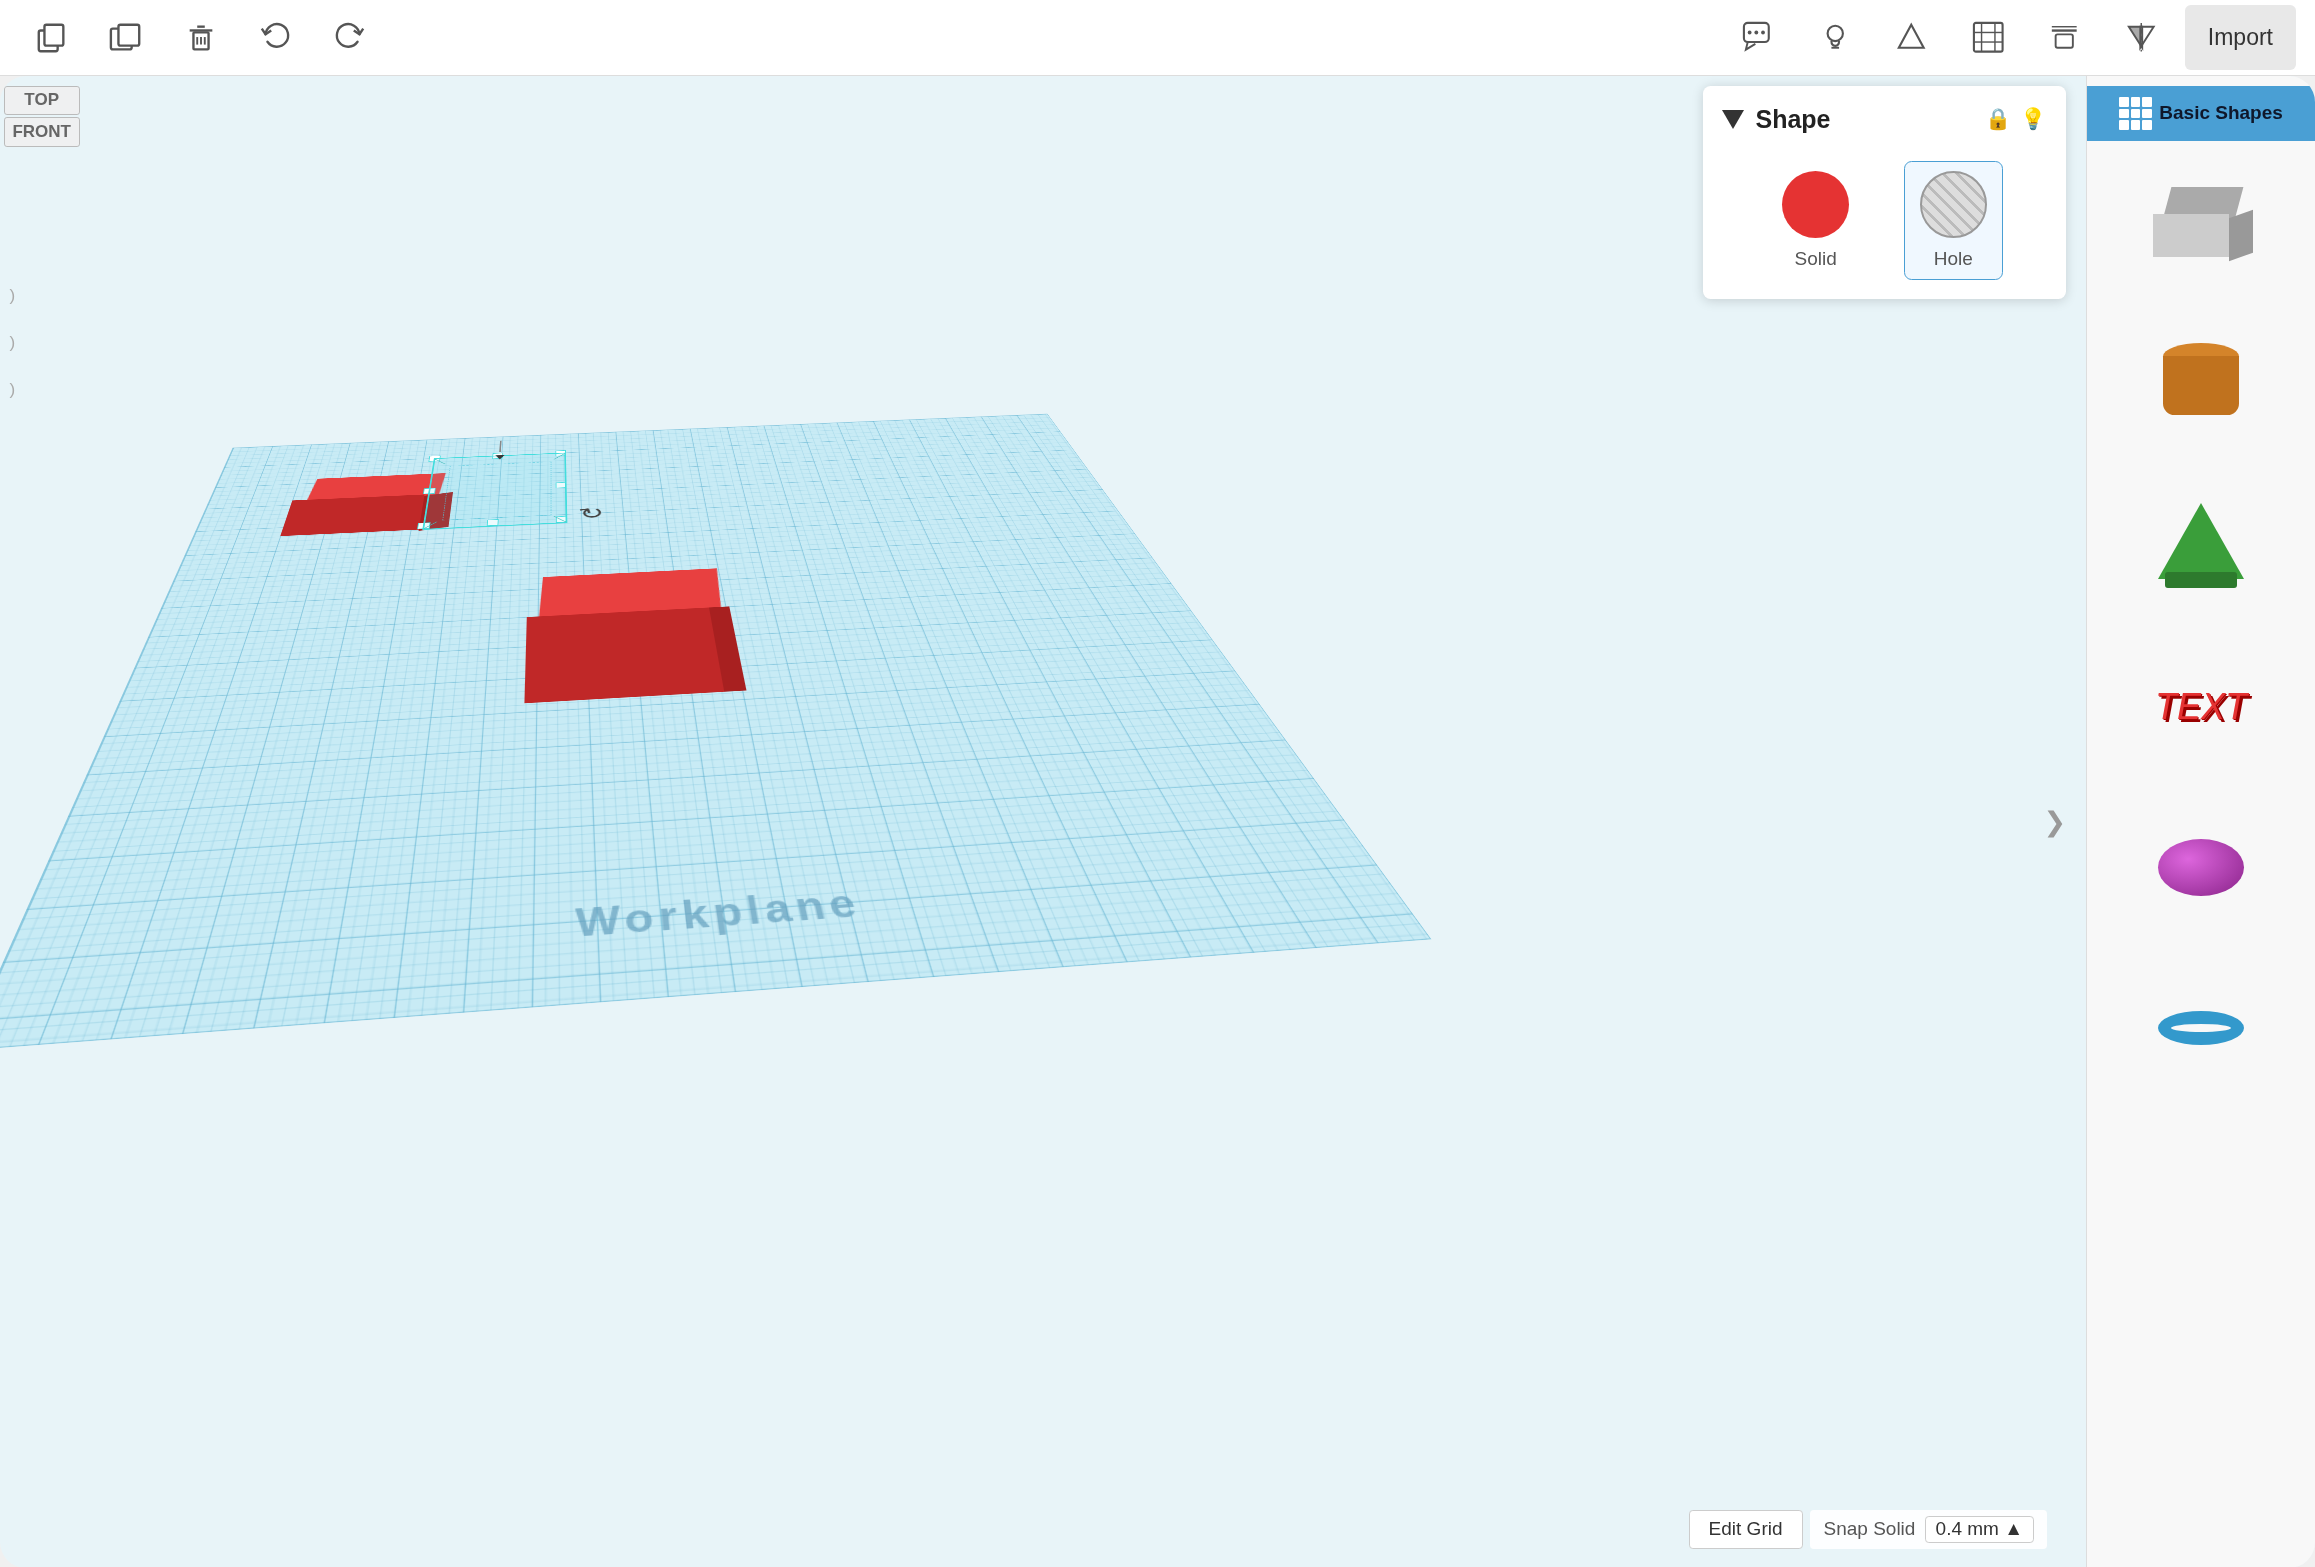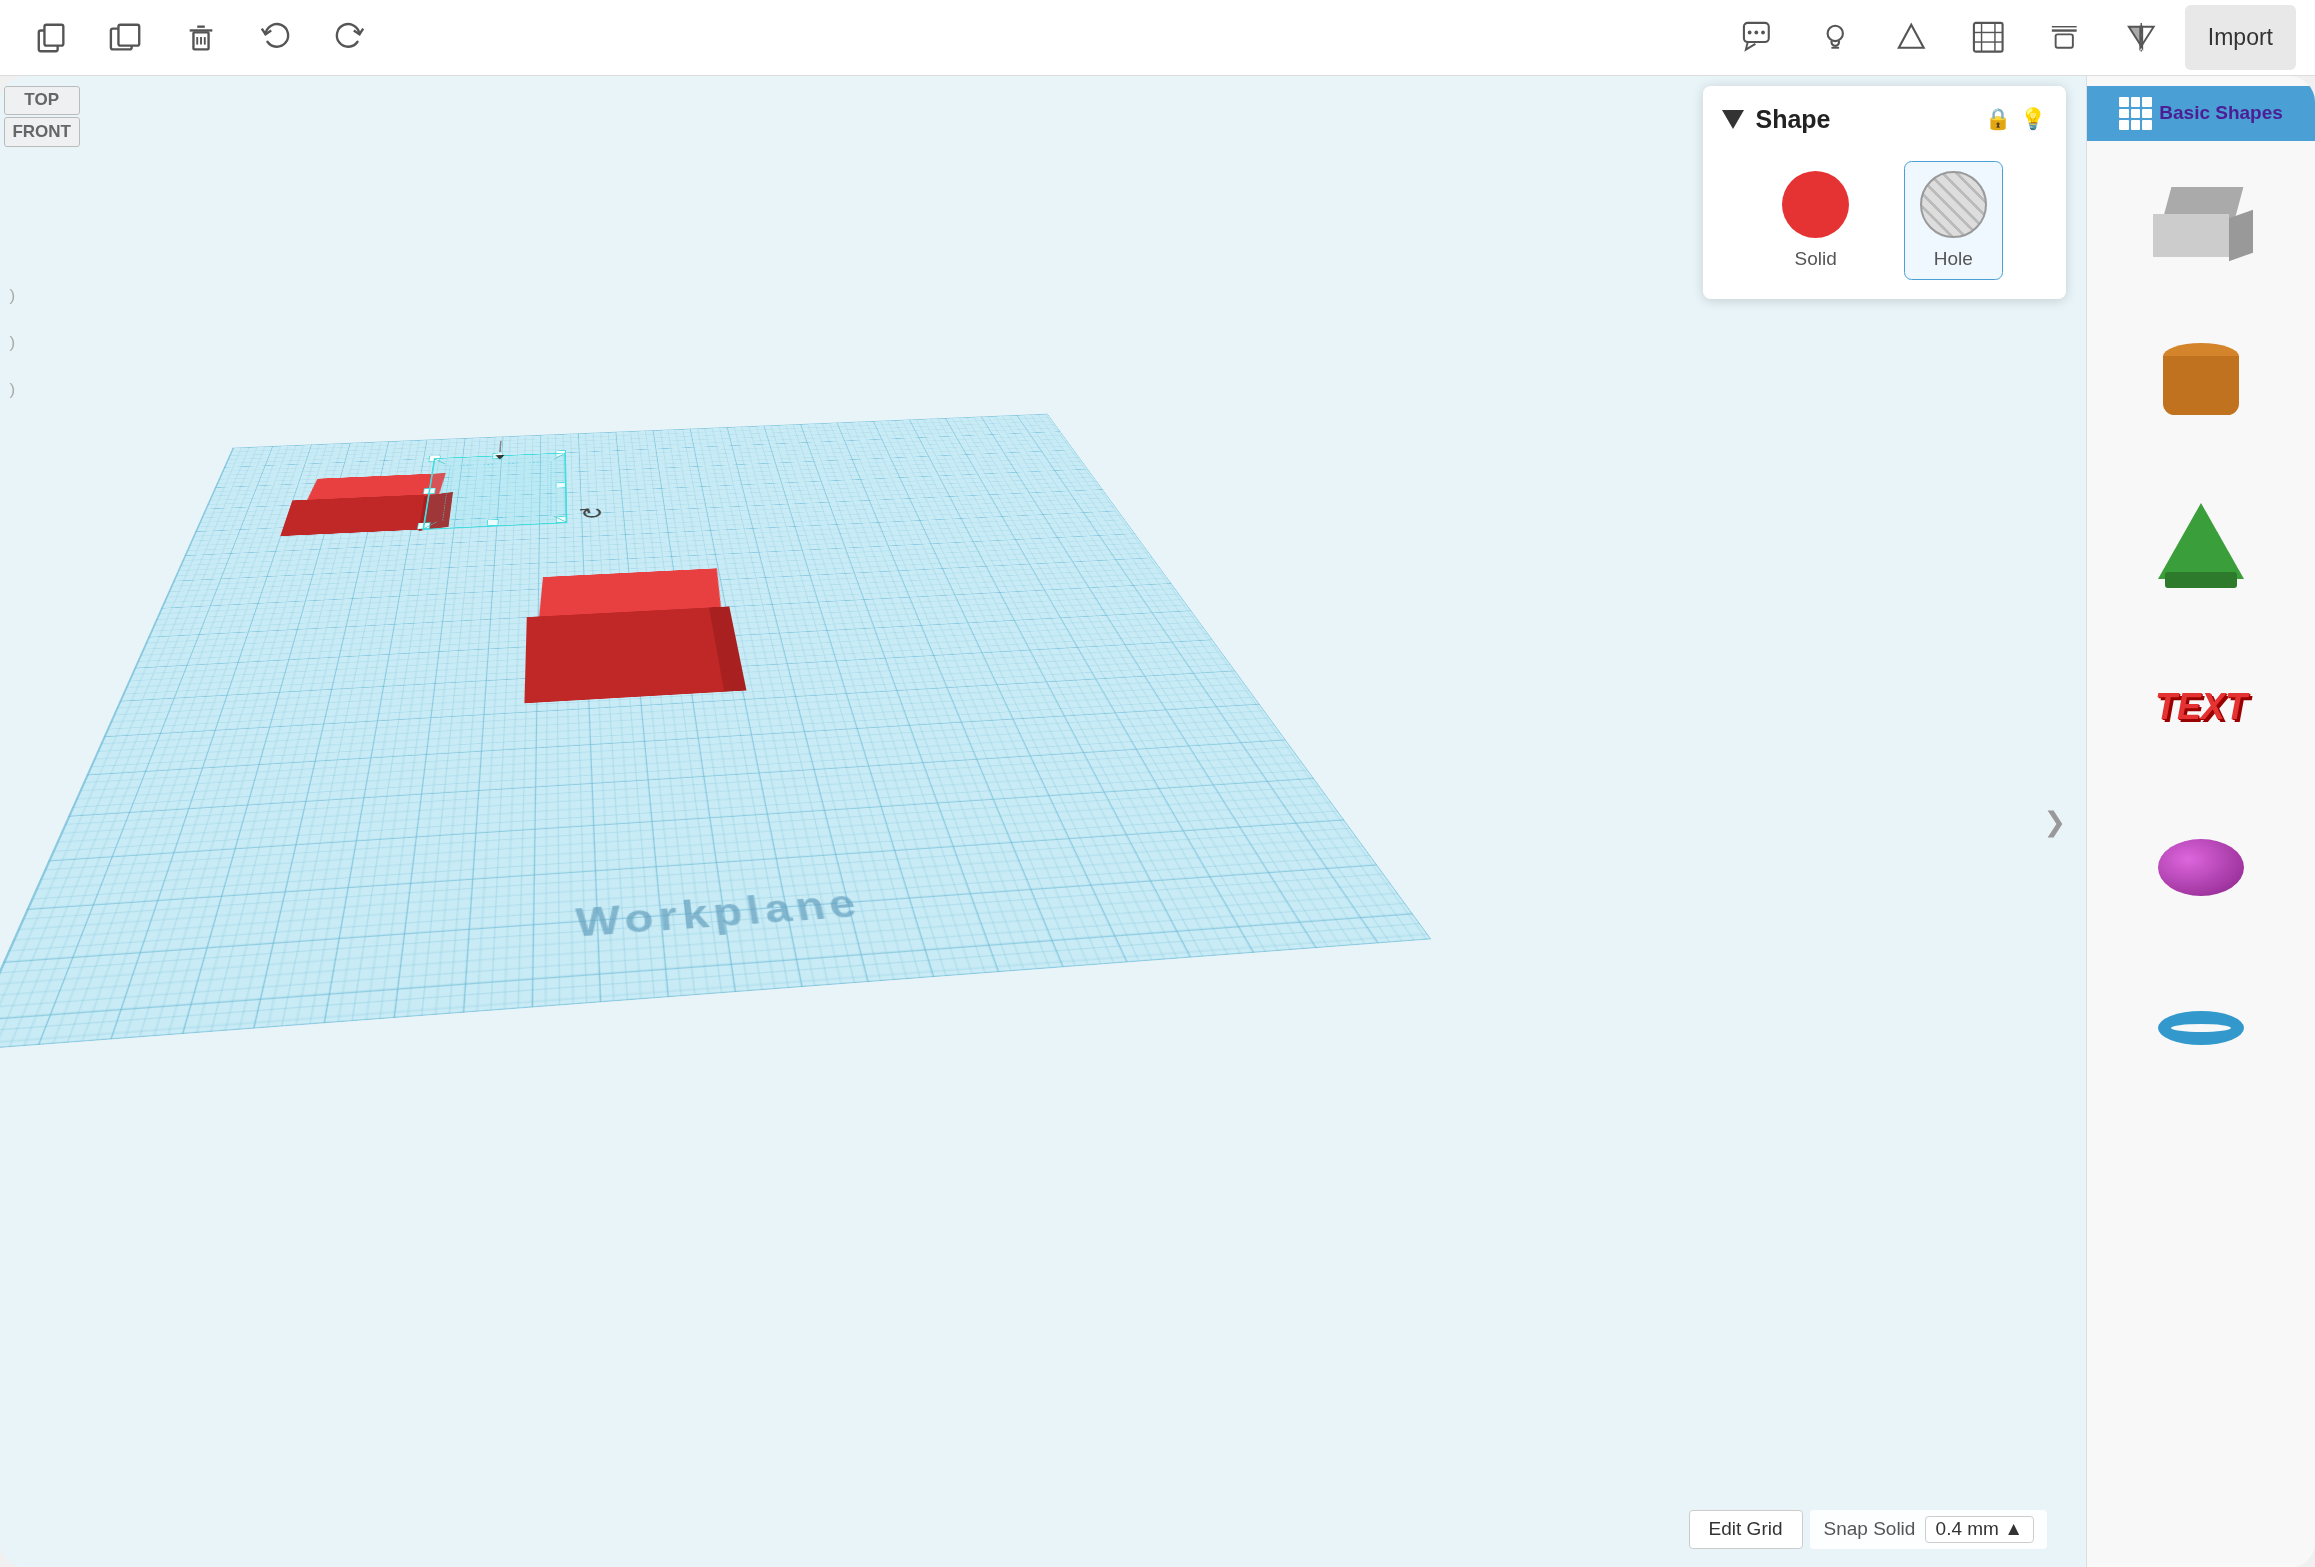--- a/index.html
+++ b/index.html
@@ -230,21 +230,21 @@
       display: grid;
       grid-template-columns: repeat(3, 9.6px);
       grid-template-rows: repeat(3, 9.6px);
       gap: 1.9px;
     }
     .sidebar-grid-icon span {
       background: white;
       border-radius: 1px;
     }
     .sidebar-title {
-      color: #4c1d95;
+      color: #0f172a;
       font-size: 19px;
       font-weight: 600;
     }
     .sidebar-item {
       display: flex;
       flex-direction: column;
       align-items: center;
       justify-content: center;
       width: 191px;
       height: 153px;
@@ -574,21 +574,21 @@
     </div>
 
     <div class="sidebar-item">
       <div style="width:86px; height:86px; position:relative; display:flex; align-items:flex-end; justify-content:center;">
         <div style="width:0; height:0; border-left:43px solid transparent; border-right:43px solid transparent; border-bottom:76px solid #3a9e3a; position:absolute; top:0; left:0;"></div>
         <div style="width:72px; height:15.3px; background:#2d7a2d; border-radius:2.9px; position:absolute; bottom:1.9px; left:6.7px;"></div>
       </div>
     </div>
 
     <div class="sidebar-item">
-      <div style="font-size:36px; font-weight:700; color:#e53333; font-style:italic; text-shadow:2.9px 2.9px 0 #900, 1px 1px 0 #a00;">TEXT</div>
+      <div style="font-size:36px; font-weight:400; color:#e53333; font-style:italic; text-shadow:2.9px 2.9px 0 #900, 1px 1px 0 #a00;">TEXT</div>
     </div>
 
     <div class="sidebar-item">
       <div style="width:86px; height:57px; background:radial-gradient(ellipse at 35% 35%, #dd66dd, #882288); border-radius:50%;"></div>
     </div>
 
     <div class="sidebar-item">
       <div style="width:86px; height:34px; border:13.4px solid #3399cc; border-radius:50%; background:transparent;"></div>
     </div>
 

